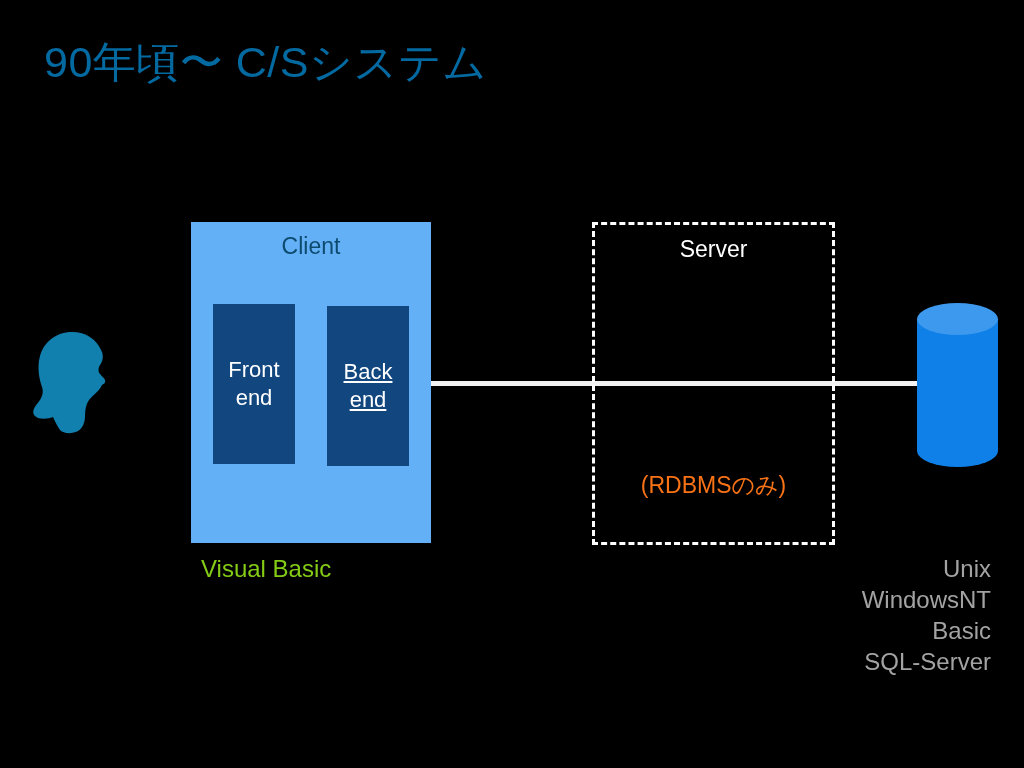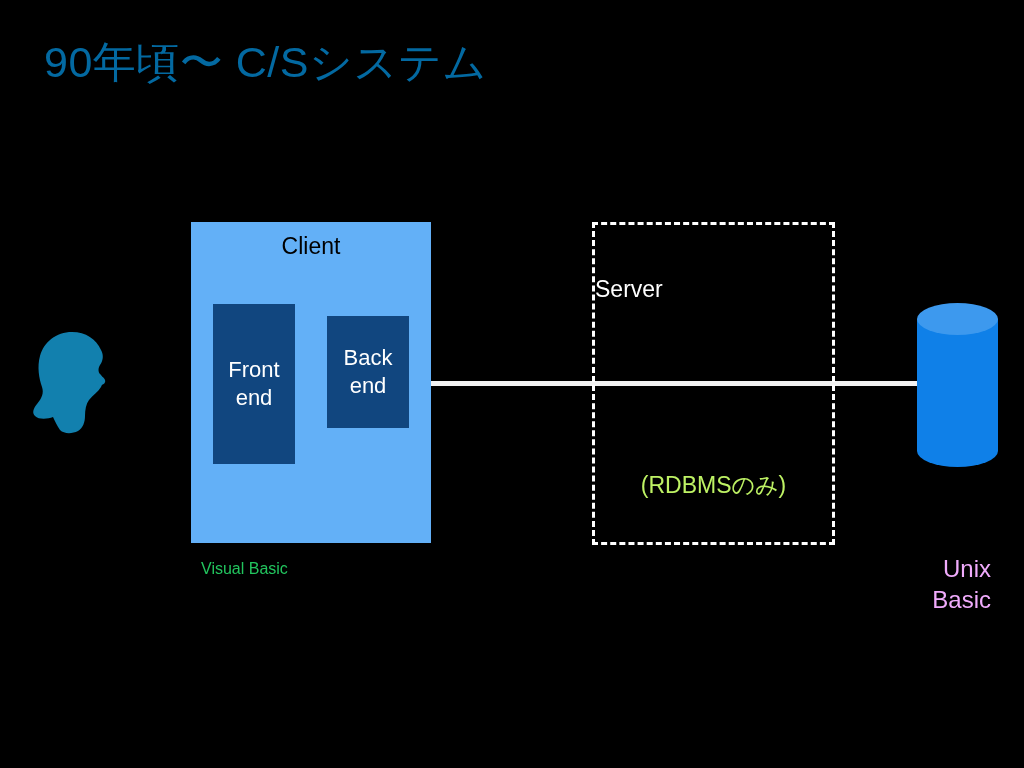--- a/index.html
+++ b/index.html
@@ -47,21 +47,21 @@
     width: 240px;
     height: 321px;
     background: #63b0f7;
   }
   .client-title {
     position: absolute;
     left: 0;
     right: 0;
     top: 9px;
     text-align: center;
-    color: #000000;
+    color: #0c4a6e;
     font-size: 23px;
     line-height: 30px;
   }
   .client-title .line2 { display: block; }
 
   .inner-box {
     position: absolute;
     background: #11467f;
     color: #ffffff;
     font-size: 22px;
@@ -74,23 +74,24 @@
   }
   .front-end-box {
     left: 22px;
     top: 82px;
     width: 82px;
     height: 160px;
     justify-content: center;
   }
   .back-end-box {
     left: 136px;
-    top: 94px;
+    top: 84px;
     width: 82px;
-    height: 112px;
+    height: 160px;
+    text-decoration: underline;
   }
   .inner-box .ln { display: block; }
 
   
   .connector-line {
     position: absolute;
     left: 431px;
     top: 381px;
     width: 487px;
     height: 5px;
@@ -105,64 +106,64 @@
     width: 243px;
     height: 323px;
     border: 3px dashed #ffffff;
     box-sizing: border-box;
   }
   .server-title {
     position: absolute;
     left: 0;
     right: 0;
     top: 9px;
+    text-align: center;
     font-size: 23px;
     line-height: 30px;
     color: #ffffff;
-    margin-top: 40px;
   }
   .server-sub {
     position: absolute;
     left: 0;
     right: 0;
     top: 245px;
     text-align: center;
     font-size: 23px;
     line-height: 30px;
-    color: #bef264;
+    color: #f97316;
   }
 
   
   .db-cylinder {
     position: absolute;
     left: 917px;
     top: 303px;
     width: 81px;
     height: 164px;
   }
 
   
   .client-caption {
     position: absolute;
     left: 201px;
     top: 553px;
-    font-size: 16px;
+    font-size: 24px;
     line-height: 31px;
     text-align: left;
-    color: #22c55e;
+    color: #84cc16;
     white-space: nowrap;
   }
   .server-caption {
     position: absolute;
     right: 33px;
     top: 553px;
     font-size: 24px;
     line-height: 31px;
     text-align: right;
-    color: #f0abfc;
+    color: #a3a3a3;
     white-space: nowrap;
   }
   .caption-line { display: block; }
 </style>
 </head>
 <body>
 
 <div class="slide-title">90年頃〜 C/Sシステム</div>
 
 <div class="person-icon">
@@ -206,14 +207,16 @@
     <ellipse cx="40.5" cy="16" rx="40.5" ry="16" fill="#3d99ee"></ellipse>
   </svg>
 </div>
 
 <div class="client-caption">
   <span class="caption-line">Visual Basic</span>
 </div>
 
 <div class="server-caption">
   <span class="caption-line">Unix</span>
+  <span class="caption-line">WindowsNT</span>
   <span class="caption-line">Basic</span>
+  <span class="caption-line">SQL-Server</span>
 </div>
 
 </body></html>

